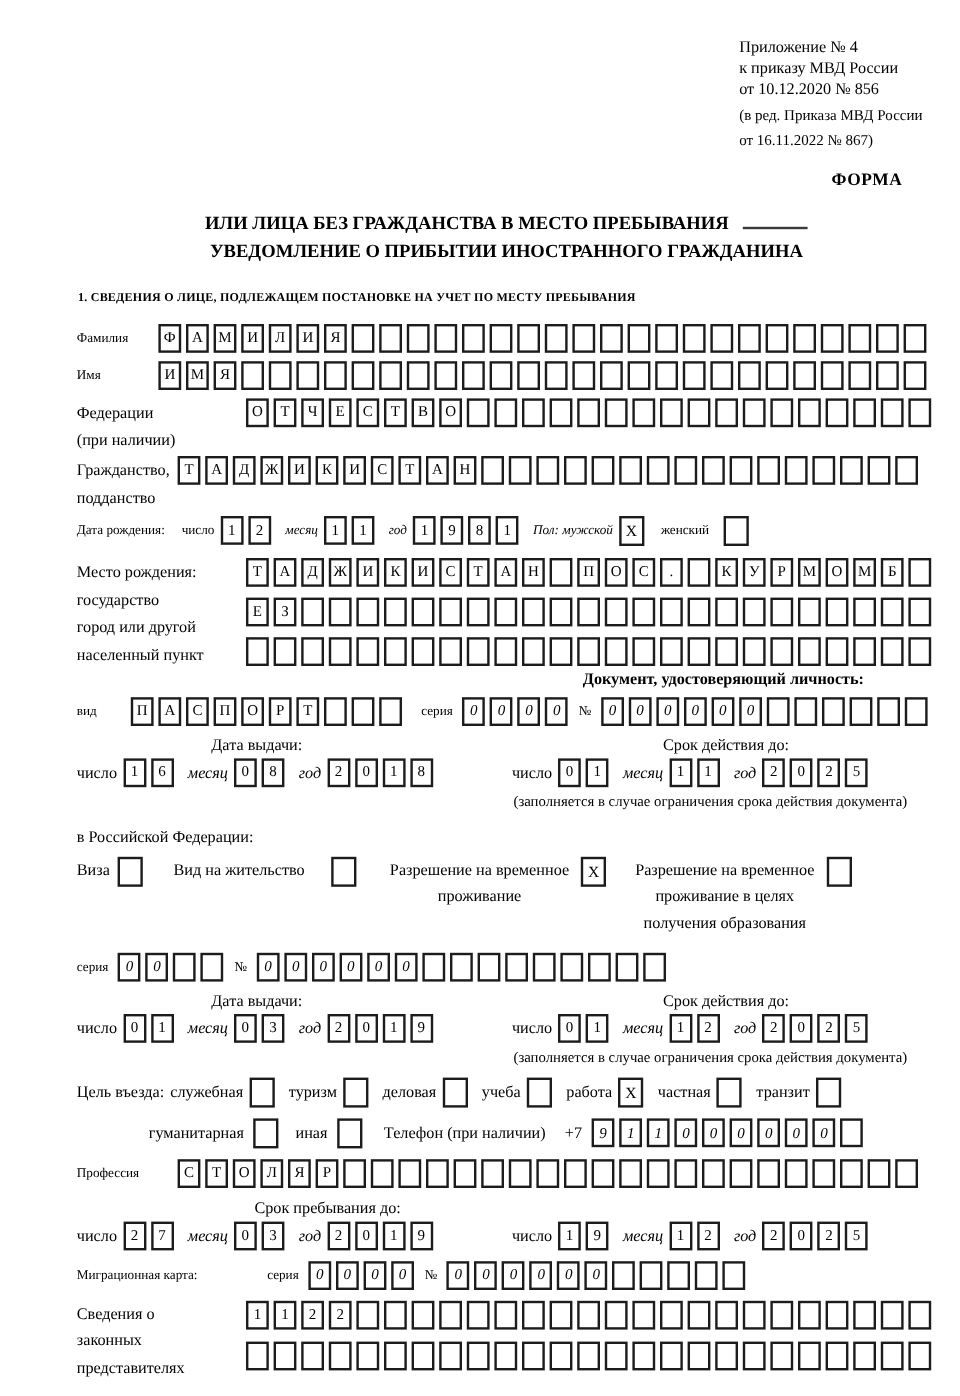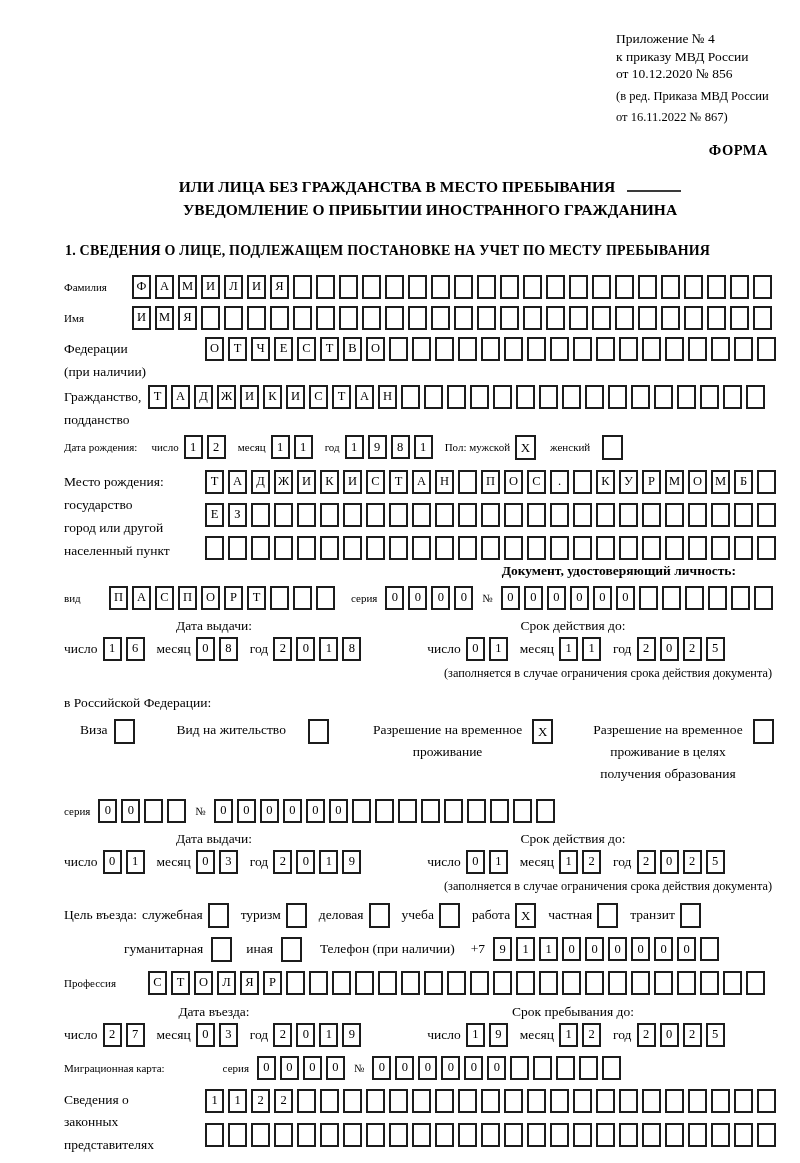--- a/index.html
+++ b/index.html
@@ -1,57 +1,57 @@
 <!DOCTYPE html>
 <html><head>
 <meta charset="utf-8">
 <style>
   html,body{margin:0;padding:0;background:#fff;}
   body{width:800px;height:1163px;overflow:hidden;color:#000;
        font-family:"Liberation Serif","DejaVu Serif",serif;}
-  .page{box-sizing:border-box;width:800px;height:1163px;padding:30px 4px 0 64px;position:relative;}
+  .page{box-sizing:border-box;width:800px;height:1163px;padding:30px 20px 0 64px;position:relative;}
 
   
   .appendix{margin-left:552px;font-size:13.5px;line-height:17.5px;}
   .appendix .small{font-size:12.5px;margin-top:5px;line-height:16.5px;}
   .forma{font-weight:bold;font-size:14.5px;text-align:right;margin:16px 28px 0 0;letter-spacing:.5px;}
 
   
   .title{margin-top:16px;text-align:center;font-weight:bold;font-size:15.5px;line-height:23px;}
   .uline{display:inline-block;width:54px;border-bottom:2.5px solid #3a3a3a;margin-left:12px;}
 
-  .sec-head{margin:22px 0 16px 1px;font-weight:bold;font-size:14px;letter-spacing:.2px;}
+  .sec-head{margin:22px 0 16px 1px;font-weight:bold;font-size:10px;letter-spacing:.2px;}
 
   
   .lbl{font-size:11px;}
   .row{display:flex;align-items:center;margin-bottom:7px;}
   .rowt{display:flex;align-items:flex-start;margin-bottom:7px;}
   .cells{display:inline-flex;flex:0 0 auto;}
   .cb{flex:0 0 auto;display:inline-flex;align-items:center;justify-content:center;
       width:15px;height:20px;border:2px solid #1c1c1c;margin-right:4px;
       font-size:12.5px;line-height:1;}
   .chk{flex:0 0 auto;display:inline-flex;align-items:center;justify-content:center;
       width:17px;height:21px;border:2px solid #1c1c1c;font-size:13px;line-height:1;}
   .lblcol{font-size:13.5px;line-height:23px;flex:0 0 auto;}
   .w68{width:68px;flex:0 0 auto;} .w84{width:84px;flex:0 0 auto;} .w141{width:141px;flex:0 0 auto;} .w45{width:45px;flex:0 0 auto;}
-  .ml5{margin-left:5px;} .ml8{margin-left:8px;} .ml12{margin-left:12px;} .ml14{margin-left:14px;}
+  .ml5{margin-left:5px;} .ml8{margin-left:8px;font-style:italic;} .ml12{margin-left:12px;} .ml14{margin-left:14px;}
   .center-head{text-align:right;font-weight:bold;font-size:13.5px;margin:1px 60px 7px 0;}
 
-  .dates-hdr{display:flex;font-size:13.5px;margin-bottom:3px;}
+  .dates-hdr{display:flex;font-size:13.5px;margin-bottom:3px;gap:32px;}
   .dh-l{width:300px;text-align:center;}
   .dh-r{width:330px;text-align:center;margin-left:44px;}
   .dates-row{display:flex;align-items:center;font-size:13.5px;margin-bottom:5px;}
   .dgroup{display:flex;align-items:center;}
   .dright{margin-left:62px;}
   .note{font-size:12.3px;text-align:right;margin:0 24px 9px 0;}
 
   .para{font-size:13.5px;line-height:25px;margin-bottom:2px;}
   .perm-row{display:flex;align-items:flex-start;margin:4px 0 14px 0;}
   .perm-item{display:flex;align-items:flex-start;}
-  .perm-lbl{text-align:center;font-size:13.5px;line-height:22px;margin-left:16px;}
+  .perm-lbl{text-align:center;font-size:13.5px;line-height:22px;}
   .perm-item .chk{margin-left:10px;margin-top:0;}
 
   .purpose-row{display:flex;align-items:center;font-size:13.5px;margin-bottom:9px;}
   .purpose-row .chk{margin-left:5px;margin-right:12px;}
   .hum-row{display:flex;align-items:center;font-size:13.5px;margin:2px 0 9px 60px;}
 
   .reps{display:flex;align-items:flex-start;margin-top:2px;}
   .reps-right{display:flex;flex-direction:column;}
 </style>
 </head>
@@ -588,21 +588,20 @@
         <span class="cb"></span>
         <span class="cb"></span>
         <span class="cb"></span>
         <span class="cb"></span>
         <span class="cb"></span>
         <span class="cb"></span>
       </span>
   </div>
 
   <div class="dates-hdr">
-    <span class="dh-l">Дата въезда:</span>
     <span class="dh-r">Срок пребывания до:</span>
   </div>
   <div class="dates-row" style="margin-bottom:9px;">
     <span class="dgroup">
       <span>число</span>
       <span class="cells ml5">
           <span class="cb">2</span>
           <span class="cb">7</span>
         </span>
       <span class="ml8">месяц</span>

